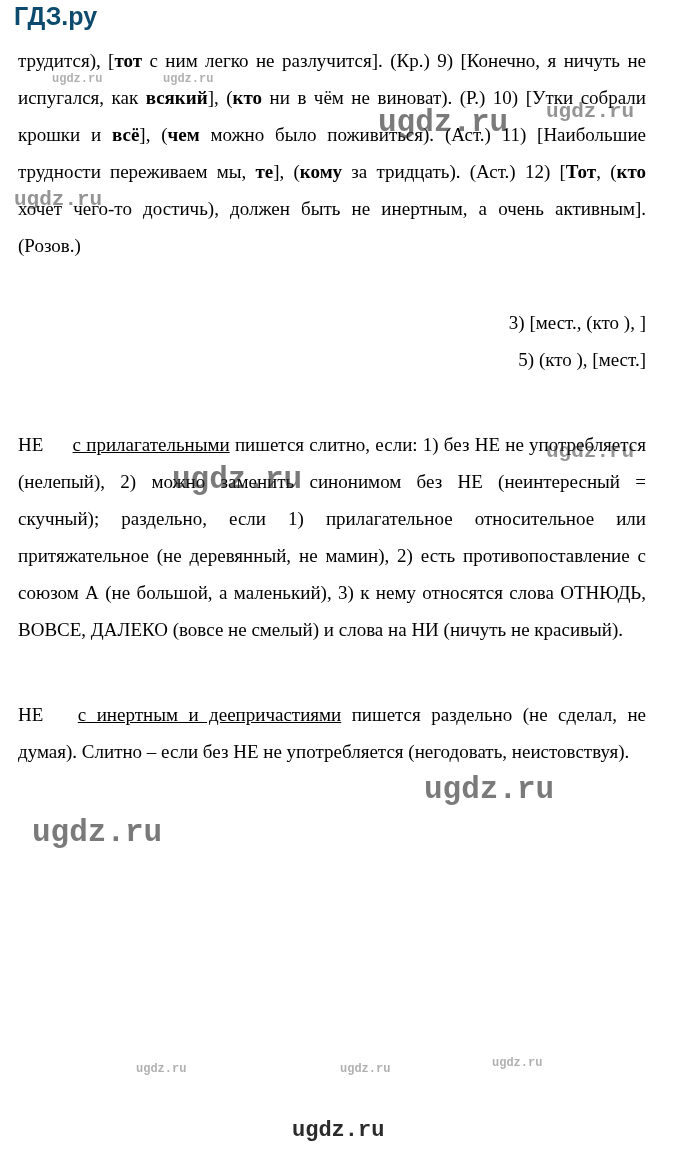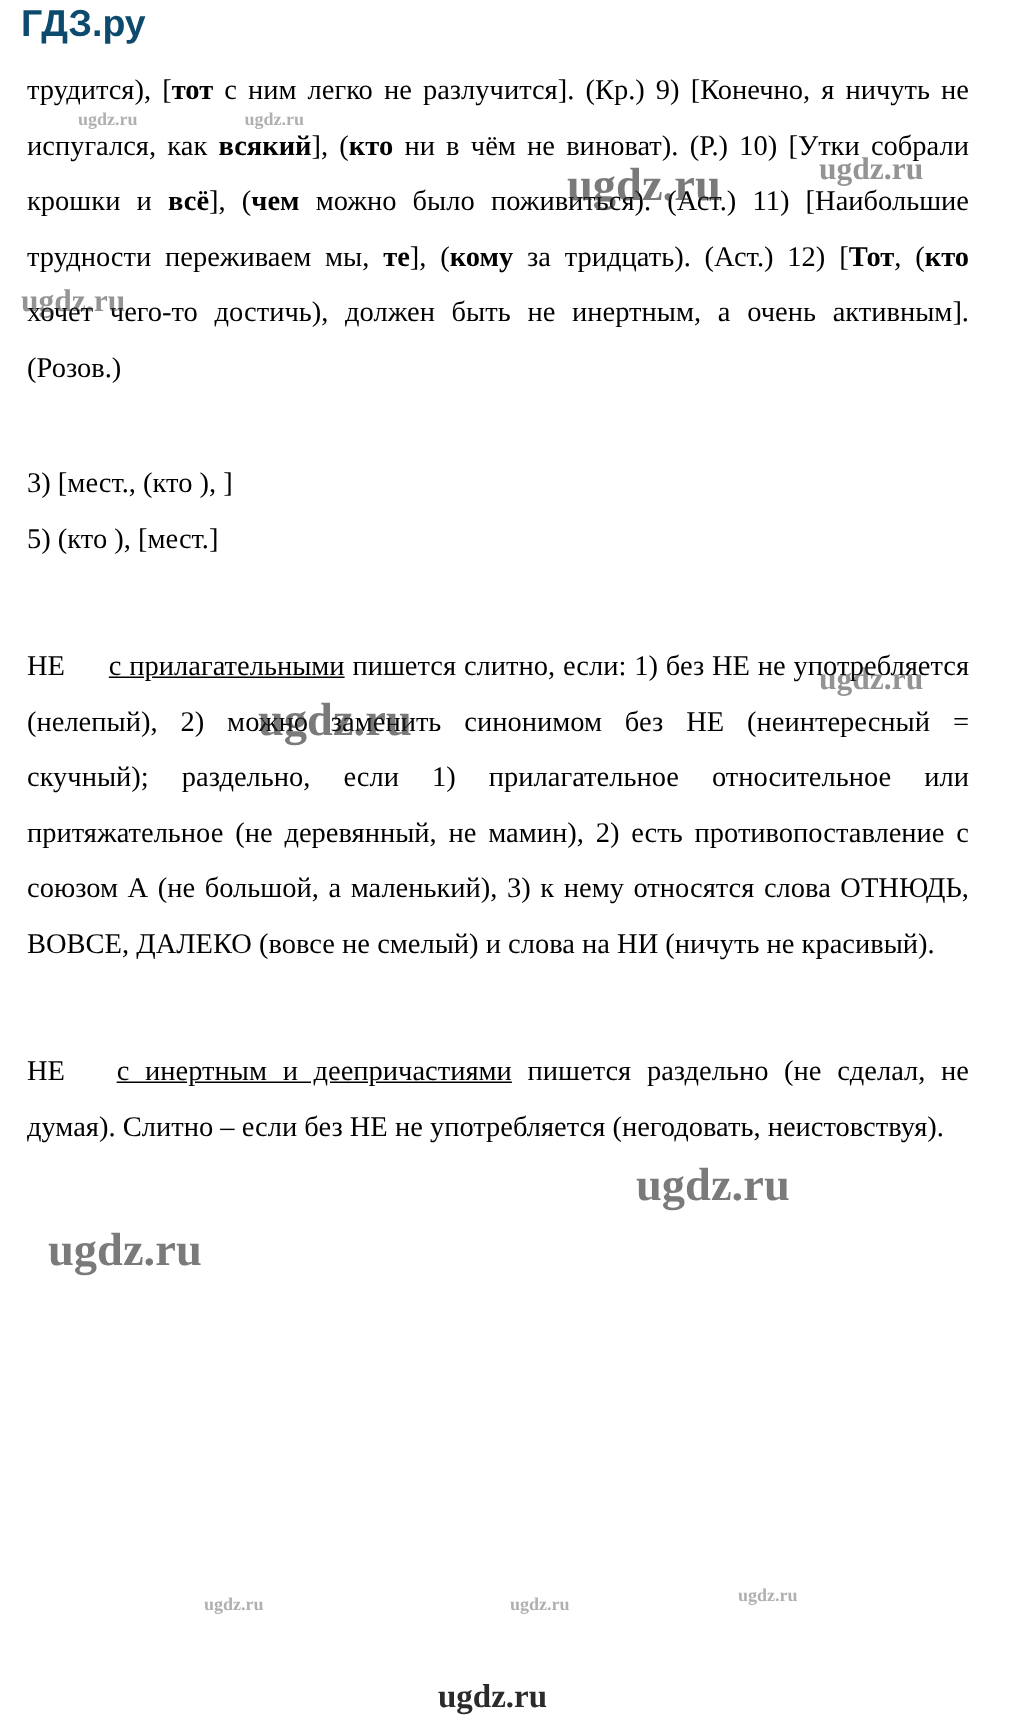--- a/index.html
+++ b/index.html
@@ -39,39 +39,39 @@
     margin: 0;
     font-size: 19px;
     line-height: 37px;
     text-align: justify;
     text-justify: inter-word;
   }
   p.just {
     text-align: justify;
   }
   p.left {
-    text-align: left;
+    text-align: right;
   }
   .b {
     font-weight: bold;
   }
   .u {
     text-decoration: underline;
     margin-left: 24px;
   }
   .gap-mid {
     height: 40px;
   }
   .gap-large {
     height: 48px;
   }
   
   .wm {
     position: absolute;
-    font-family: Liberation Serif, serif;
+    font-family: Liberation Mono, monospace;
     font-weight: bold;
     color: rgba(60, 60, 60, 0.30);
     white-space: nowrap;
     pointer-events: none;
   }
   .wm-big {
     font-size: 31px;
     color: rgba(40, 40, 40, 0.62);
   }
   .wm-mid {

